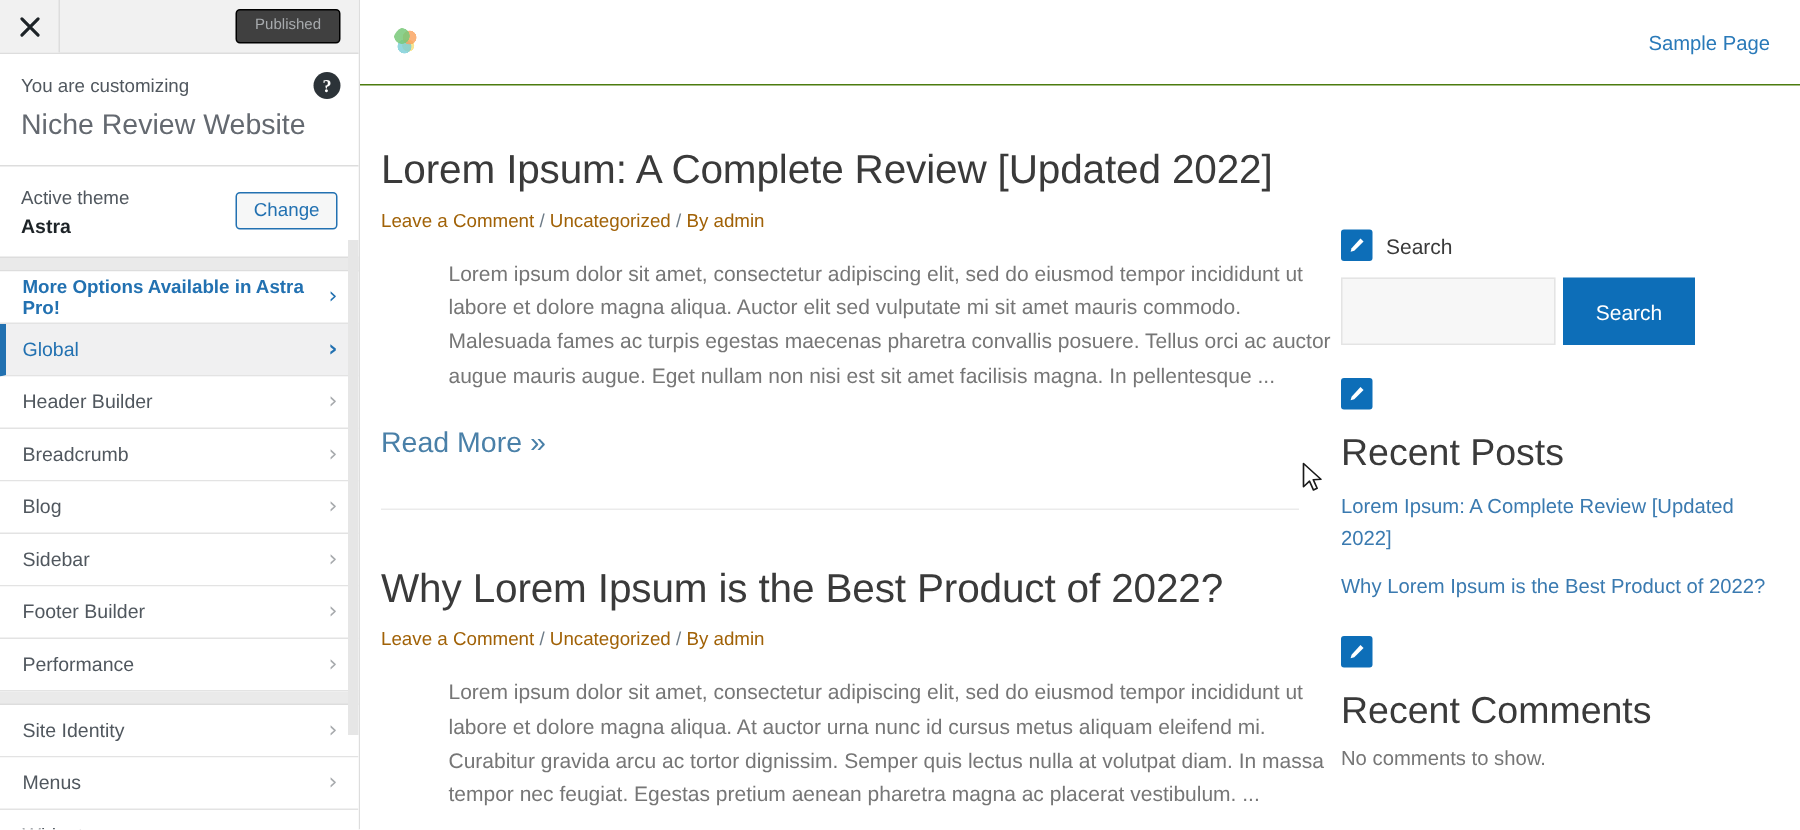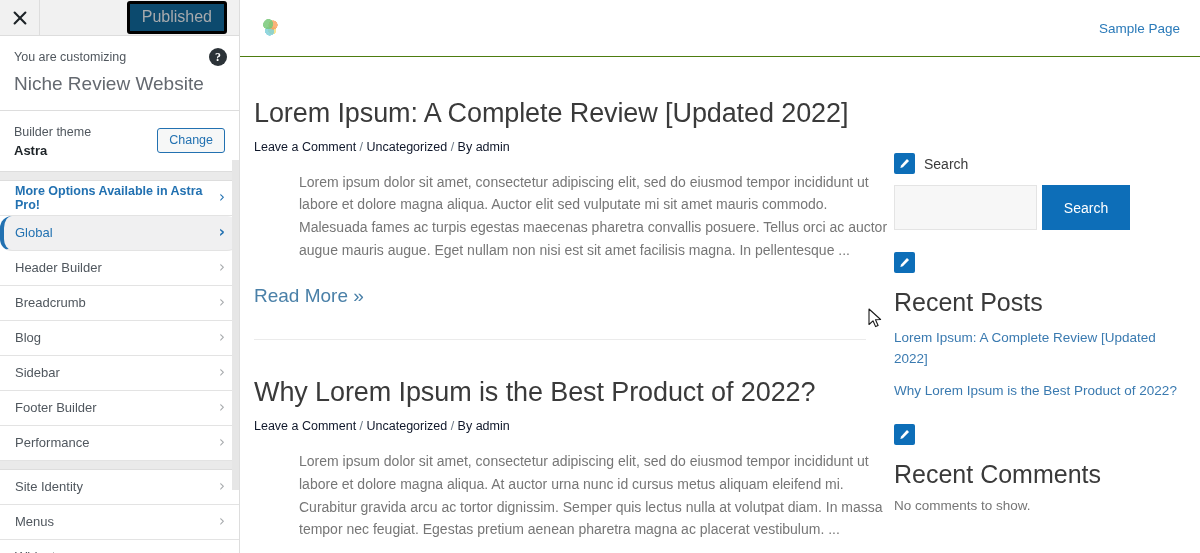--- a/index.html
+++ b/index.html
@@ -28,22 +28,22 @@
   }
   .cz-close {
     width: 40px; display: flex; align-items: center; justify-content: center;
     background: #f1f1f1; border-right: 1px solid #ddd;
     cursor: pointer;
   }
   .cz-close svg { display: block; }
   .cz-topbar-spacer { flex: 1 1 auto; }
   .cz-published {
     align-self: center; margin-right: 12px;
-    background: #0c4a6e; border: 3px solid #000000; border-radius: 3px;
-    color: #a7aaad; font-size: 16px;
+    background: #404040; border: 1px solid #000000; border-radius: 3px;
+    color: #a7aaad; font-size: 10px;
     padding: 5px 12px 6px; line-height: 1;
   }
 
   .cz-info {
     padding: 13px 14px 14px 14px;
     border-bottom: 1px solid #ddd;
     position: relative; background: #fff;
   }
   .cz-info-label { font-size: 12.5px; color: #50575e; line-height: 1.4; }
   .cz-site-title {
@@ -82,21 +82,21 @@
     height: 35px;
     display: flex; align-items: center;
     padding: 0 14px 0 15px;
     border-bottom: 1px solid #e3e3e3;
     cursor: pointer; background: #fff;
     position: relative;
   }
   .cz-item-label { font-size: 13px; color: #50575e; flex: 1 1 auto; }
   .cz-item.pro .cz-item-label { color: #2271b1; font-weight: bold; font-size: 12.5px; }
   .cz-item.pro .chev { color: #2271b1; }
-  .cz-item.active { background: #f0f0f1; border-left: 4px solid #2271b1; padding-left: 11px; border-radius: 12px; }
+  .cz-item.active { background: #f0f0f1; border-left: 4px solid #2271b1; padding-left: 11px; }
   .cz-item.active .cz-item-label { color: #2271b1; }
   .cz-item.active .chev { color: #2271b1; font-weight: bold; }
   .chev { color: #a7aaad; font-size: 15px; line-height: 1; font-family: "DejaVu Sans", sans-serif; }
   .cz-scroll {
     position: absolute; right: 0px; top: 160px; width: 7px; height: 330px;
     background: #e6e6e6; border-radius: 0;
   }
 
   
   .preview {
@@ -121,21 +121,21 @@
   .header-spacer { flex: 1 1 auto; }
   .nav-link { color: #2a7ab9; font-size: 13.5px; text-decoration: none; cursor: pointer; }
 
   .content-wrap { display: flex; padding: 0; }
   .posts-col { width: 650px; padding: 40px 0 0 14px; }
   .post-title {
     font-size: 27px; font-weight: 400; color: #3a3a3a;
     line-height: 1.25; letter-spacing: -0.1px;
   }
   .post-meta { margin-top: 9px; font-size: 12.5px; color: #5b88ab; }
-  .post-meta a { color: #0f172a; text-decoration: none; cursor: pointer; }
+  .post-meta a { color: #a16207; text-decoration: none; cursor: pointer; }
   .post-meta .sep { color: #6d7b87; }
   .post-body {
     margin-top: 17px; font-size: 14px; color: #767676;
     line-height: 1.62; max-width: 612px; margin-left: 45px;
   }
   .read-more {
     display: inline-block; margin-top: 24px;
     color: #4a80a8; font-size: 19px; text-decoration: none; cursor: pointer;
   }
   .post-divider {
@@ -202,21 +202,21 @@
     </div>
 
     <div class="cz-info">
       <div class="cz-info-label">You are customizing</div>
       <div class="cz-site-title">Niche Review Website</div>
       <div class="cz-help">?</div>
     </div>
 
     <div class="cz-theme">
       <div class="cz-theme-text">
-        <div class="cz-theme-label">Builder theme</div>
+        <div class="cz-theme-label">Active theme</div>
         <div class="cz-theme-name">Astra</div>
       </div>
       <button class="cz-change-btn">Change</button>
     </div>
 
     <div class="cz-gap"></div>
 
     <div class="cz-list">
       <div class="cz-item pro">
         <span class="cz-item-label">More Options Available in Astra Pro!</span>

